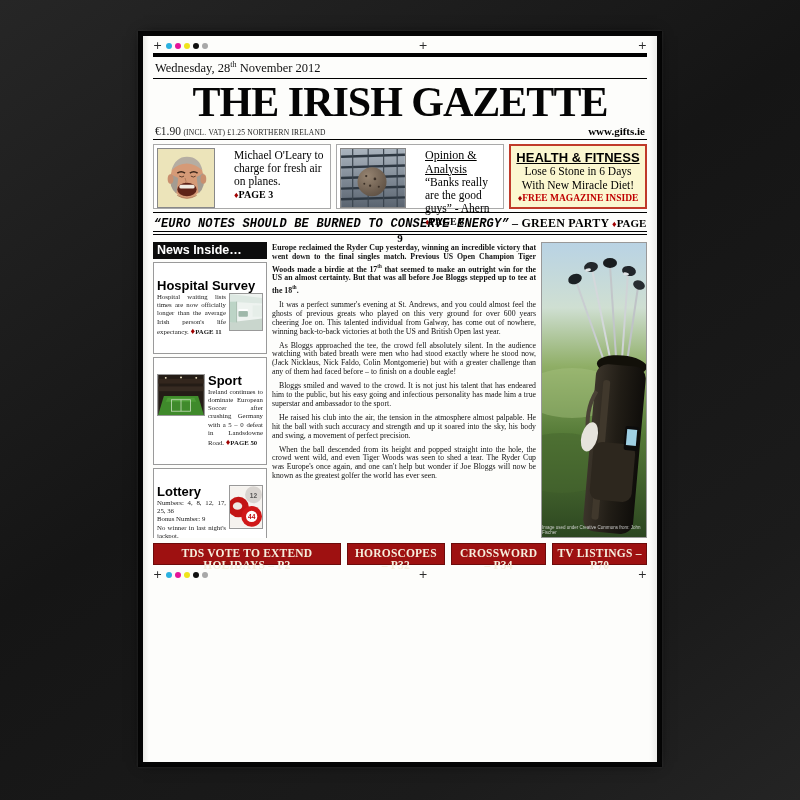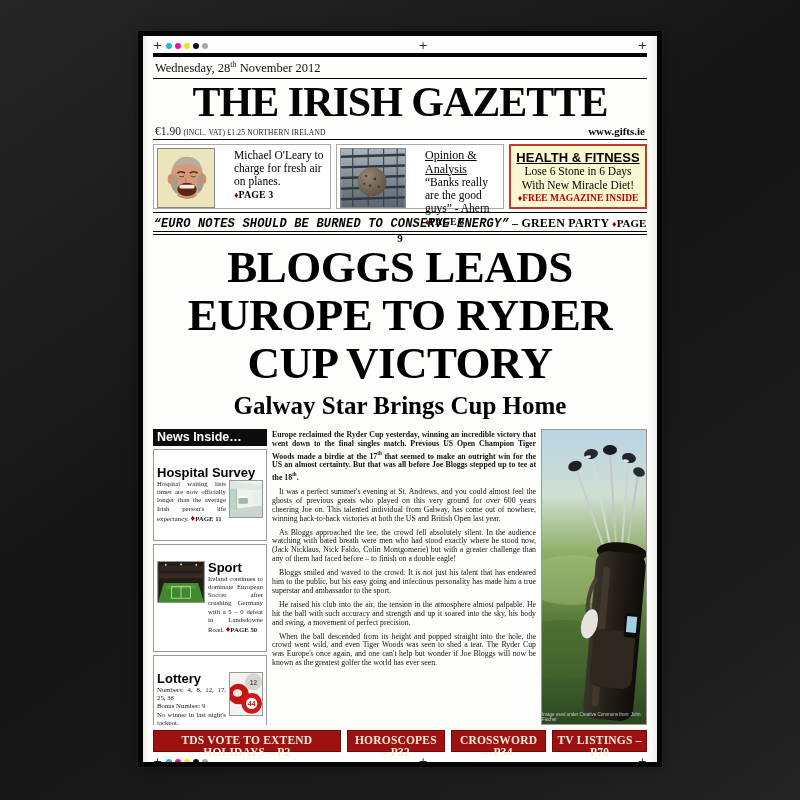--- a/index.html
+++ b/index.html
@@ -205,26 +205,20 @@
       <div class="health-line">Lose 6 Stone in 6 Days</div>
       <div class="health-line">With New Miracle Diet!</div>
       <div class="health-free"><span class="diamond">♦</span><span>FREE MAGAZINE INSIDE</span></div>
     </div>
   </div>
 
   <div class="strapline">
     <span class="strap-quote">“EURO NOTES SHOULD BE BURNED TO CONSERVE ENERGY”</span><span class="strap-attr"> – GREEN PARTY </span><span class="page-ref" style="font-size:11px"><span class="diamond">♦</span><span>PAGE 9</span></span>
   </div>
 
-  <div class="headline">
-    <div class="hl">BLOGGS LEADS</div>
-    <div class="hl">EUROPE TO RYDER</div>
-    <div class="hl">CUP VICTORY</div>
-    <div class="subhead">Galway Star Brings Cup Home</div>
-  </div>
 
   <div class="content">
 
     <aside class="sidebar">
       <div class="sb-header">News Inside…</div>
 
       <div class="sb-box">
         <div class="sb-title">Hospital Survey</div>
         <div class="sb-row">
           <div class="sb-text"><span>Hospital waiting lists times are now officially longer than the average Irish person's life expectancy.</span> <span class="sb-page"><span class="diamond">♦</span><span>PAGE 11</span></span></div>

